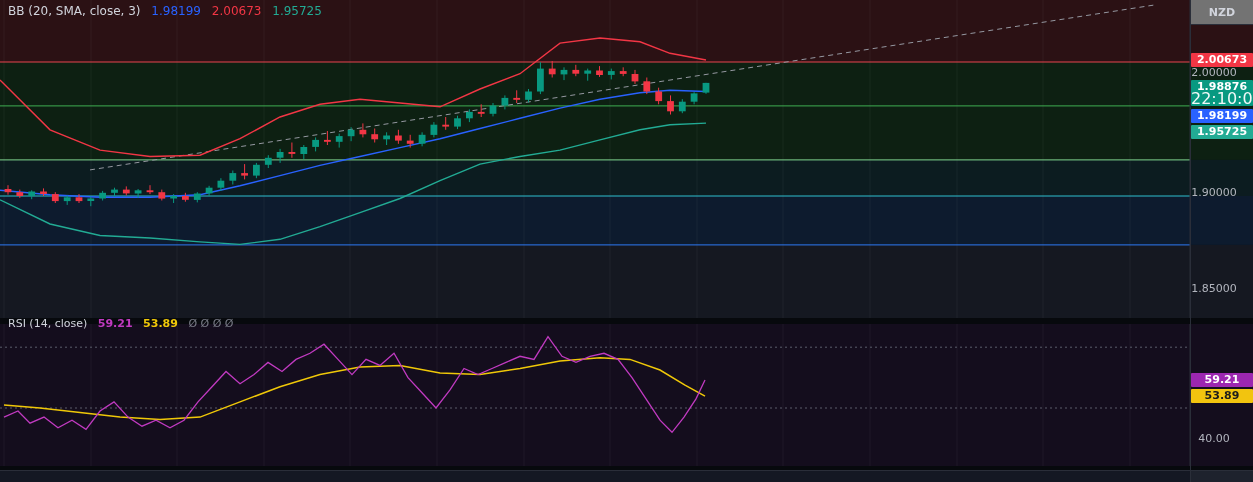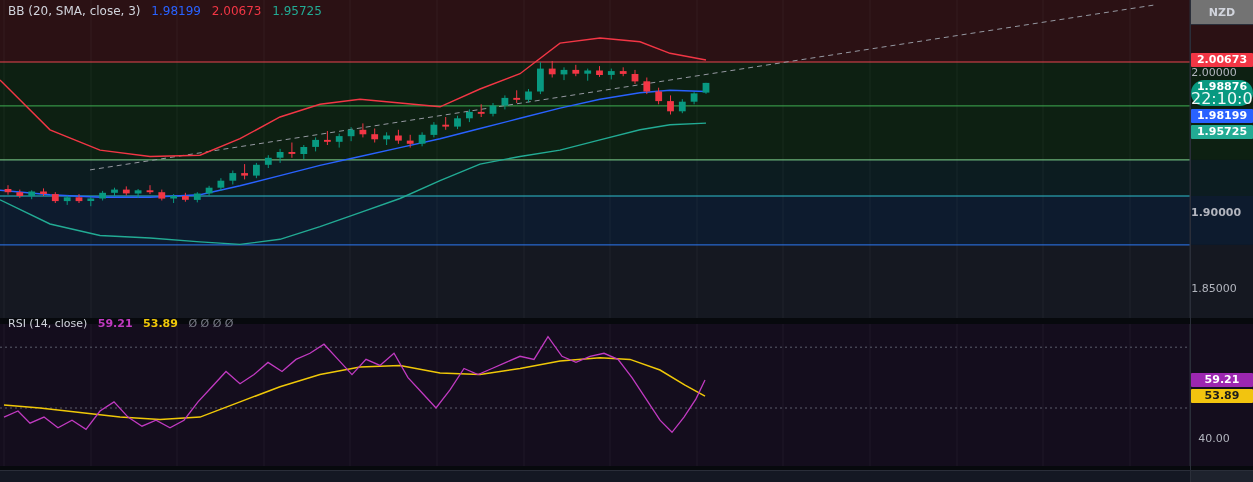--- a/index.html
+++ b/index.html
@@ -227,27 +227,27 @@
   <div id="rsi-legend">
     <span class="tok t-label">RSI (14, close)</span>
     <span class="tok t-rsi">59.21</span>
     <span class="tok t-rsima">53.89</span>
     <span class="tok t-muted">Ø Ø Ø Ø</span>
   </div>
 
   <div id="axis">
     <div id="currency-box">NZD</div>
   <div class="axlabel" style="top: 72px;">2.00000</div>
-      <div class="axlabel" style="top: 212px; font-weight: bold;">1.90000</div>
+      <div class="axlabel" style="top: 192px;">1.90000</div>
       <div class="axlabel" style="top: 272px; margin-top: 16px;">1.85000</div>
       <div class="axlabel" style="top: 438px;">40.00</div>
       <div class="axbadge" style="top: 60px; background: rgb(242, 54, 69); color: rgb(255, 255, 255);">
         <div>2.00673</div>
       </div>
-      <div class="axbadge" style="top: 93px; background: rgb(8, 153, 129); color: rgb(255, 255, 255); border-radius: 13px;">
+      <div class="axbadge" style="top: 93px; background: rgb(8, 153, 129); color: rgb(255, 255, 255);">
         <div>1.98876</div>
         <div class="sub">22:10:09</div>
       </div>
       <div class="axbadge" style="top: 116px; background: rgb(41, 98, 255); color: rgb(255, 255, 255);">
         <div>1.98199</div>
       </div>
       <div class="axbadge" style="top: 132px; background: rgb(34, 171, 148); color: rgb(255, 255, 255);">
         <div>1.95725</div>
       </div>
       <div class="axbadge" style="top: 380px; background: rgb(156, 39, 176); color: rgb(255, 255, 255);">

